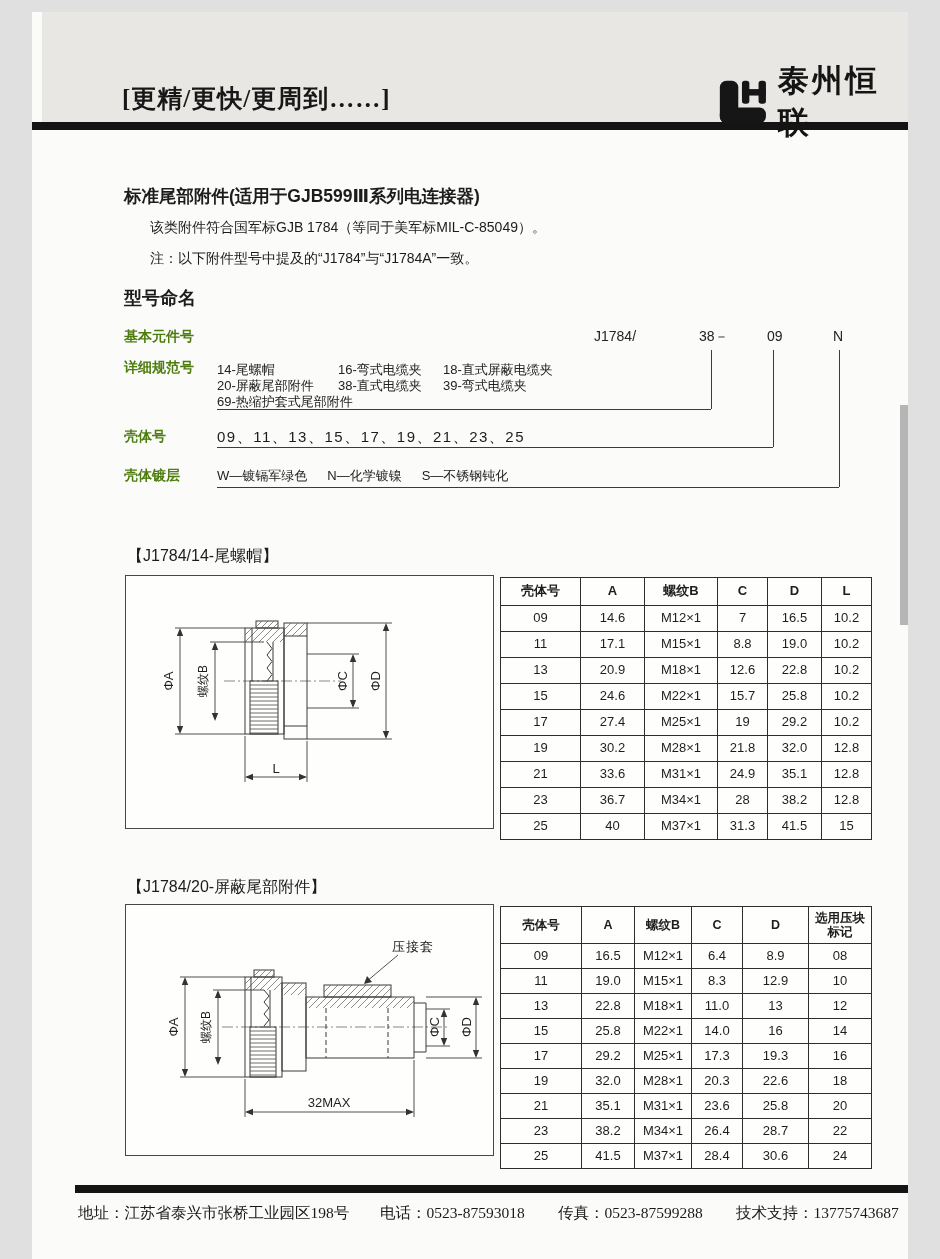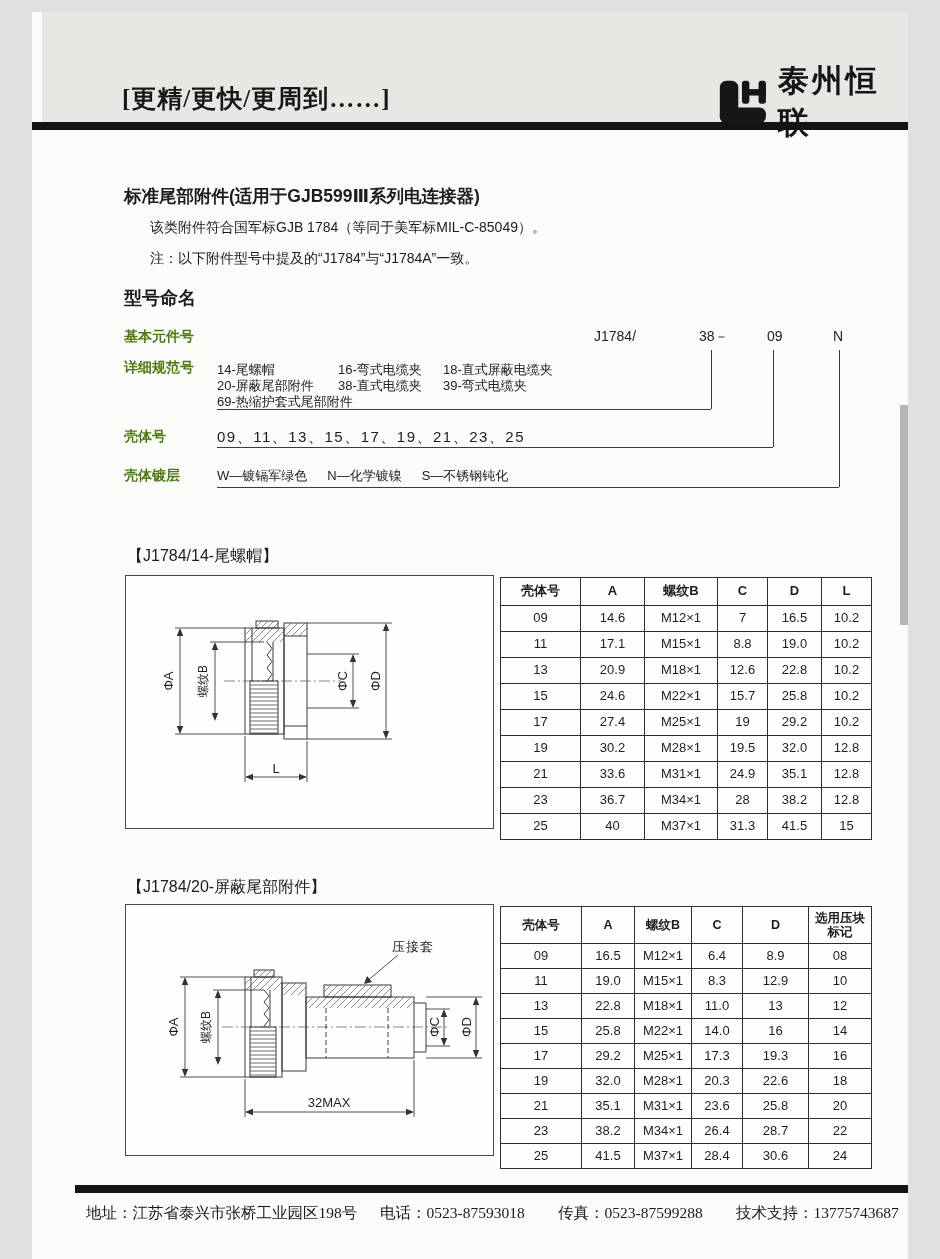--- a/index.html
+++ b/index.html
@@ -48,21 +48,21 @@
   .t1 td{height:23px;}
   .t2 td{height:22px;}
   .t1 col:nth-child(1){width:80px}.t1 col:nth-child(2){width:64px}.t1 col:nth-child(3){width:73px}
   .t1 col:nth-child(4){width:50px}.t1 col:nth-child(5){width:54px}.t1 col:nth-child(6){width:50px}
   .t2 col:nth-child(1){width:81px}.t2 col:nth-child(2){width:53px}.t2 col:nth-child(3){width:57px}
   .t2 col:nth-child(4){width:51px}.t2 col:nth-child(5){width:66px}.t2 col:nth-child(6){width:63px}
   
   .fbar{position:absolute;left:43px;top:1173px;width:859px;height:8px;background:#141414;}
   .fitem{position:absolute;top:1191px;font-family:"Liberation Serif","DejaVu Serif",serif;
          font-size:15.5px;color:#1a1a1a;white-space:nowrap;}
-  .f-addr{left:54px}.f-phone{left:348px}.f-fax{left:526px}.f-supp{left:704px}
+  .f-addr{left:46px}.f-phone{left:348px}.f-fax{left:526px}.f-supp{left:704px}
   
   svg .ol line,svg .ol rect,svg .ol path{stroke:#3a3a3a;stroke-width:1;fill:none;}
   svg g[data-hatch] line{stroke:#5a5a5a;stroke-width:0.7;}
   svg g[data-knurl] line{stroke:#4a4a4a;stroke-width:0.8;}
   svg .dim line{stroke:#3c3c3c;stroke-width:0.9;fill:none;}
   svg .ar{fill:#333;stroke:none;}
   svg .cl{stroke:#6a6a6a;stroke-width:0.8;stroke-dasharray:11 3 2 3;}
   svg .hid{stroke-dasharray:5 3;}
   svg text{fill:#1f1f1f;font-family:"Liberation Sans","DejaVu Sans",sans-serif;}
   svg .lb{font-size:13px;text-anchor:middle;dominant-baseline:middle;}
@@ -274,21 +274,21 @@
           <td>27.4</td>
           <td>M25×1</td>
           <td>19</td>
           <td>29.2</td>
           <td>10.2</td>
         </tr>
         <tr>
           <td>19</td>
           <td>30.2</td>
           <td>M28×1</td>
-          <td>19.5</td>
+          <td>21.8</td>
           <td>32.0</td>
           <td>12.8</td>
         </tr>
         <tr>
           <td>21</td>
           <td>33.6</td>
           <td>M31×1</td>
           <td>24.9</td>
           <td>35.1</td>
           <td>12.8</td>

